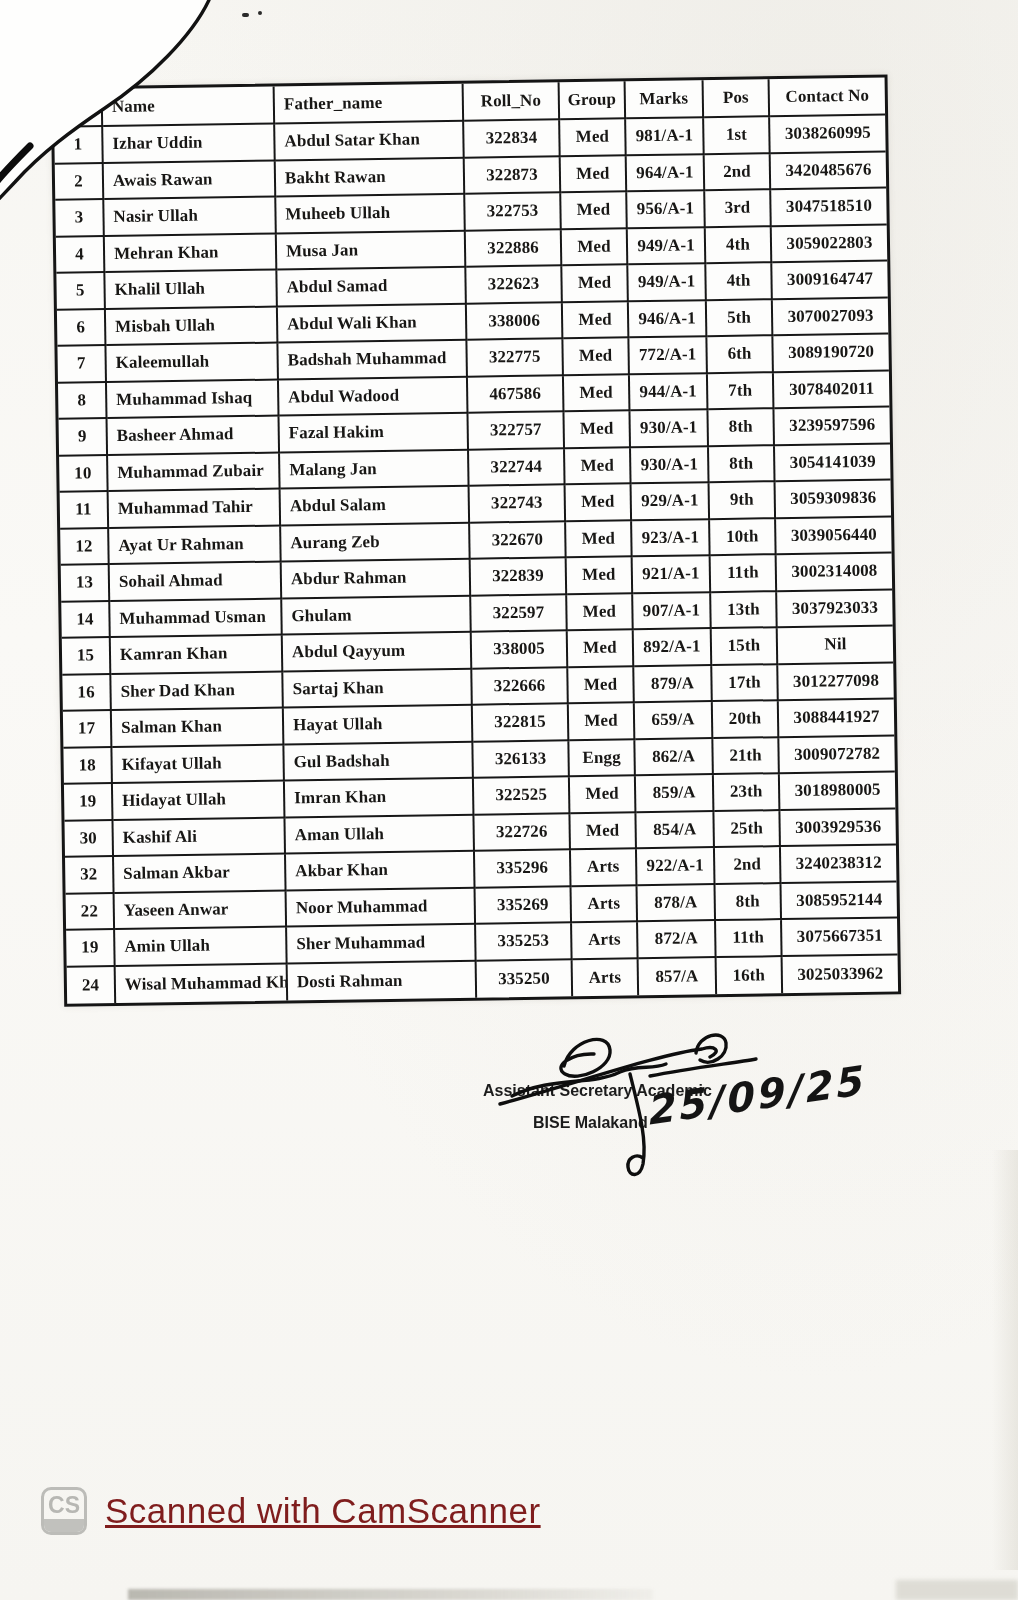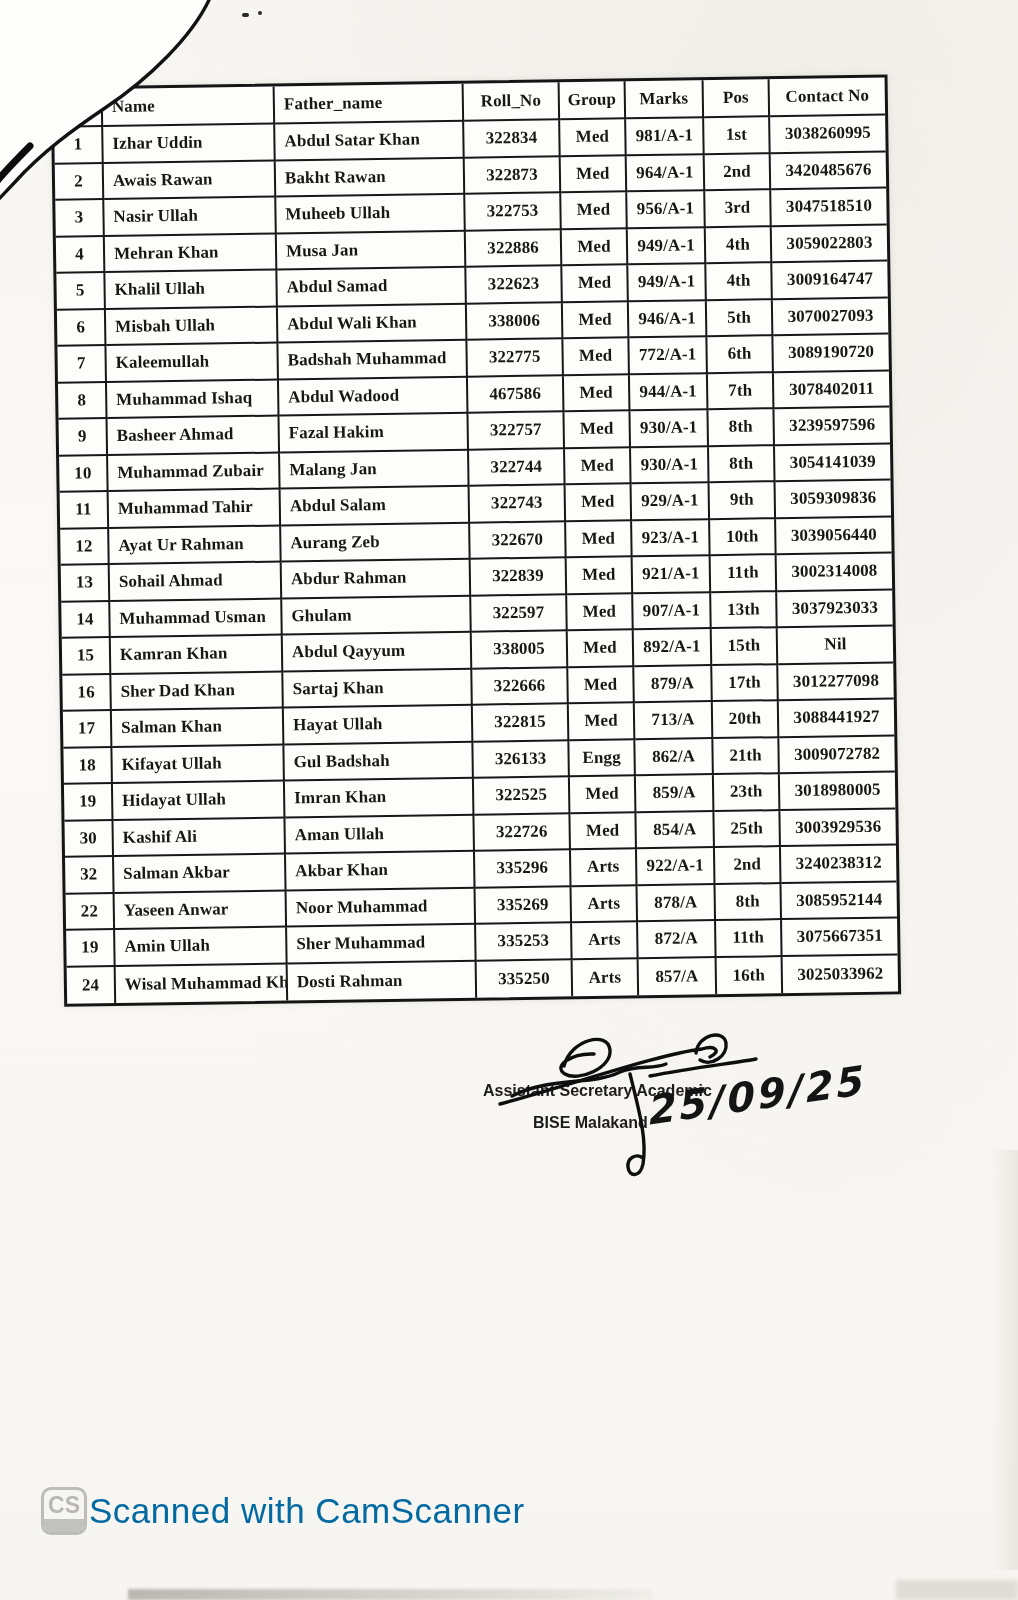--- a/index.html
+++ b/index.html
@@ -43,32 +43,32 @@
     font-family:"Liberation Sans",sans-serif;font-weight:bold;font-size:16px;color:#1c1c1c;z-index:2;
   }
   .sig-ink{position:absolute;left:468px;top:1022px;z-index:3;}
   .sig-date{
     position:absolute;left:648px;top:1072px;z-index:3;
     font-family:"DejaVu Sans",sans-serif;font-weight:600;font-style:italic;
     font-size:40px;letter-spacing:3px;color:#141414;
     transform:rotate(-8deg) skewX(-6deg);
   }
   
-  .cam-wm{position:absolute;left:41px;top:1487px;display:flex;align-items:center;gap:2px;}
+  .cam-wm{position:absolute;left:41px;top:1487px;display:flex;align-items:center;gap:18px;}
   .cs-badge{
     position:relative;width:46px;height:48px;box-sizing:border-box;
     border:3.5px solid #bcbcb8;border-radius:10px;overflow:hidden;
   }
   .cs-badge .cs-txt{
     position:absolute;top:2px;left:0;width:100%;text-align:center;
     font-family:"Liberation Sans",sans-serif;font-weight:bold;font-size:23px;color:#b7b7b3;
   }
   .cs-badge .cs-bar{position:absolute;left:0;bottom:0;width:100%;height:13px;background:#c1c1bd;}
   .cam-label{
-    font-family:"Liberation Sans",sans-serif;font-size:35px;color:#0369a1;letter-spacing:.5px;
+    font-family:"Liberation Sans",sans-serif;font-size:35px;color:#7f1d1d;letter-spacing:.5px;text-decoration:underline;
   }
   
   .bottom-strip{
     position:absolute;left:128px;top:1589px;width:525px;height:11px;
     background:linear-gradient(to right,rgba(95,92,80,.40),rgba(130,125,110,.22) 70%,rgba(130,125,110,.05));
     filter:blur(1.5px);
   }
   .bottom-strip-right{
     position:absolute;left:896px;top:1580px;width:122px;height:20px;
     background:rgba(135,130,115,.22);filter:blur(2px);
@@ -261,21 +261,21 @@
         <div class="cell">879/A</div>
         <div class="cell">17th</div>
         <div class="cell">3012277098</div>
       </div>
       <div class="trow">
         <div class="cell">17</div>
         <div class="cell">Salman Khan</div>
         <div class="cell">Hayat Ullah</div>
         <div class="cell">322815</div>
         <div class="cell">Med</div>
-        <div class="cell">713/A</div>
+        <div class="cell">659/A</div>
         <div class="cell">20th</div>
         <div class="cell">3088441927</div>
       </div>
       <div class="trow">
         <div class="cell">18</div>
         <div class="cell">Kifayat Ullah</div>
         <div class="cell">Gul Badshah</div>
         <div class="cell">326133</div>
         <div class="cell">Engg</div>
         <div class="cell">862/A</div>

